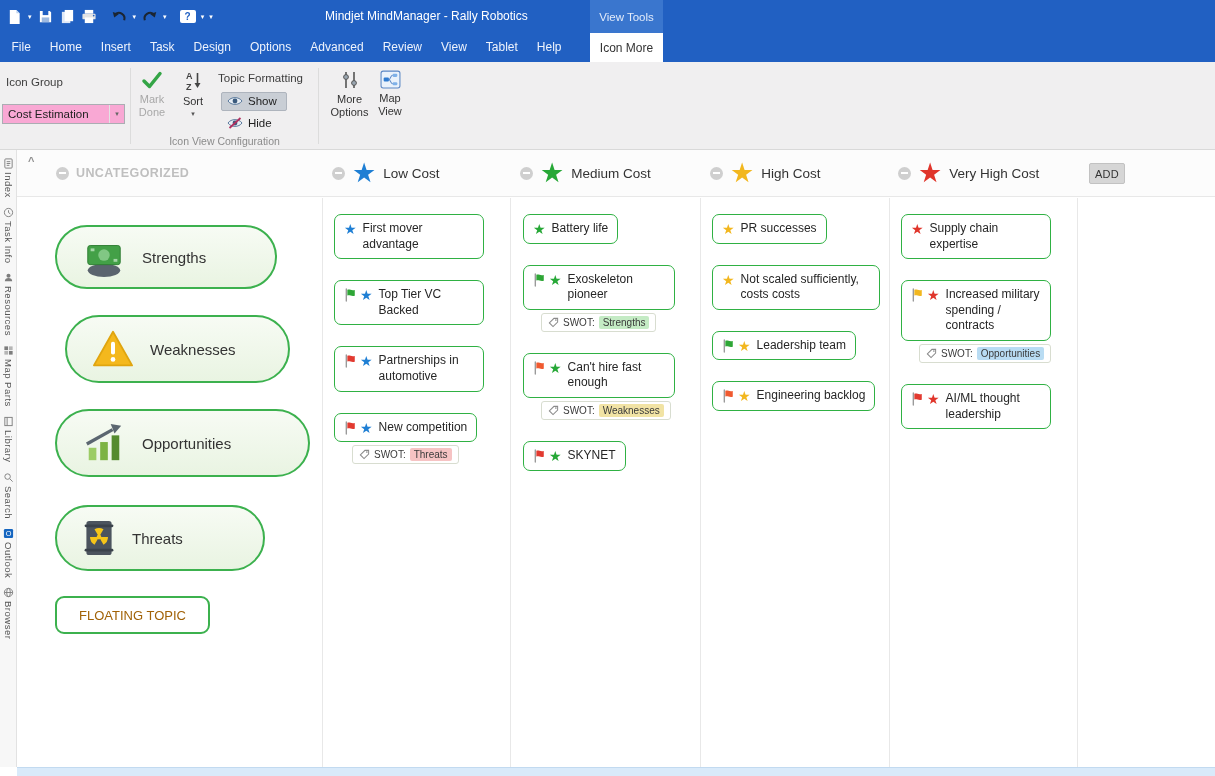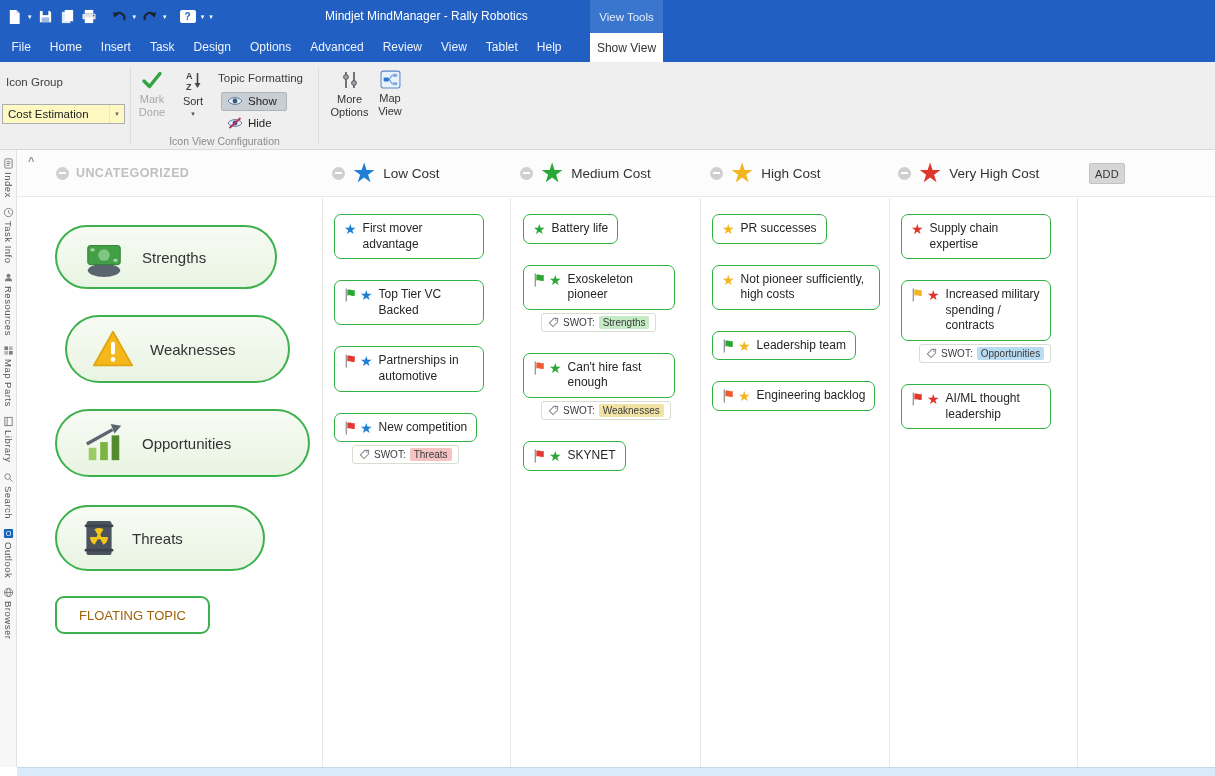--- a/index.html
+++ b/index.html
@@ -20,21 +20,21 @@
   .menubar{position:absolute;left:0;top:33px;width:100%;height:29px;background:#2160c2;}
   .menu-tabs{position:absolute;left:2px;top:0;height:29px;display:flex;}
   .menu-tab{color:#eef3fc;font-size:12px;padding:0 9.5px;line-height:29px;white-space:nowrap;}
   .iconview-tab{position:absolute;left:590px;top:33px;width:73px;height:29px;background:#fff;color:#333;display:flex;align-items:center;justify-content:center;font-size:12px;z-index:3;}
 
   
   .ribbon{position:absolute;left:0;top:62px;width:100%;height:88px;background:#f0eff0;border-bottom:1px solid #d9d9d9;}
   .rb-label{position:absolute;font-size:11.5px;color:#3d3d3d;white-space:nowrap;}
   .icon-group-label{left:6px;top:14px;}
   .tf-label{left:218px;top:10px;}
-  .combo{position:absolute;left:2px;top:42px;width:123px;height:20px;background:#fef9c3;border:1px solid #abadb3;display:flex;align-items:center;}
+  .combo{position:absolute;left:2px;top:42px;width:123px;height:20px;background:#f9a8d4;border:1px solid #abadb3;display:flex;align-items:center;}
   .combo-text{flex:1;padding-left:5px;font-size:11.5px;color:#222;white-space:nowrap;overflow:hidden;}
   .combo-caret{width:15px;height:100%;display:flex;align-items:center;justify-content:center;color:#666;font-size:7px;border-left:1px solid #e3e3e3;}
   .rb-sep{position:absolute;top:6px;height:76px;width:1px;background:#dcdcdc;}
   .s1{left:130px}.s2{left:318px}
   .rb-btn{position:absolute;top:8px;display:flex;flex-direction:column;align-items:center;gap:3px;background:none;border:none;cursor:default;font-family:inherit;}
   .markdone{left:132px;width:40px;}
   .sortbtn{left:175px;width:36px;}
   .moreopt{left:320px;width:48px;padding-left:11px;}
   .mapview{left:369px;width:42px;}
   .rb-ic{display:inline-flex;align-items:center;justify-content:center;}
@@ -152,21 +152,21 @@
         <span class="menu-tab">Task</span>
         <span class="menu-tab">Design</span>
         <span class="menu-tab">Options</span>
         <span class="menu-tab">Advanced</span>
         <span class="menu-tab">Review</span>
         <span class="menu-tab">View</span>
         <span class="menu-tab">Tablet</span>
         <span class="menu-tab">Help</span>
       </div>
   </div>
-  <div class="iconview-tab">Show View</div>
+  <div class="iconview-tab">Icon More</div>
 
   <div class="ribbon">
     <div class="rb-label icon-group-label">Icon Group</div>
     <div class="combo">
       <span class="combo-text">Cost Estimation</span>
       <span class="combo-caret">▾</span>
     </div>
     <div class="rb-sep s1"></div>
 
     <button class="rb-btn markdone">
@@ -542,21 +542,21 @@
               <span class="cstar" style="color: rgb(242, 183, 31);">★</span>
             </span>
             <span class="card-label">PR successes</span>
           </div>
         </div>
         <div class="card-group">
           <div class="card" style="max-width: 168px;">
             <span class="card-icons">
               <span class="cstar" style="color: rgb(242, 183, 31);">★</span>
             </span>
-            <span class="card-label">Not pioneer sufficiently, high costs</span>
+            <span class="card-label">Not scaled sufficiently, costs costs</span>
           </div>
         </div>
         <div class="card-group">
           <div class="card" style="max-width: 168px;">
             <span class="card-icons">
               <span class="flag">
                 <svg width="13" height="14" viewBox="0 0 14 15">
                   <path d="M2.5 1v13" stroke="#9a9a9a" stroke-width="1.5" stroke-linecap="round"></path>
                   <path d="M3.6 1.8 C6 .6 7.6 3 11.6 2 L11.6 8.2 C7.6 9.2 6 6.8 3.6 8 Z" fill="#2ea636"></path>
                 </svg>

